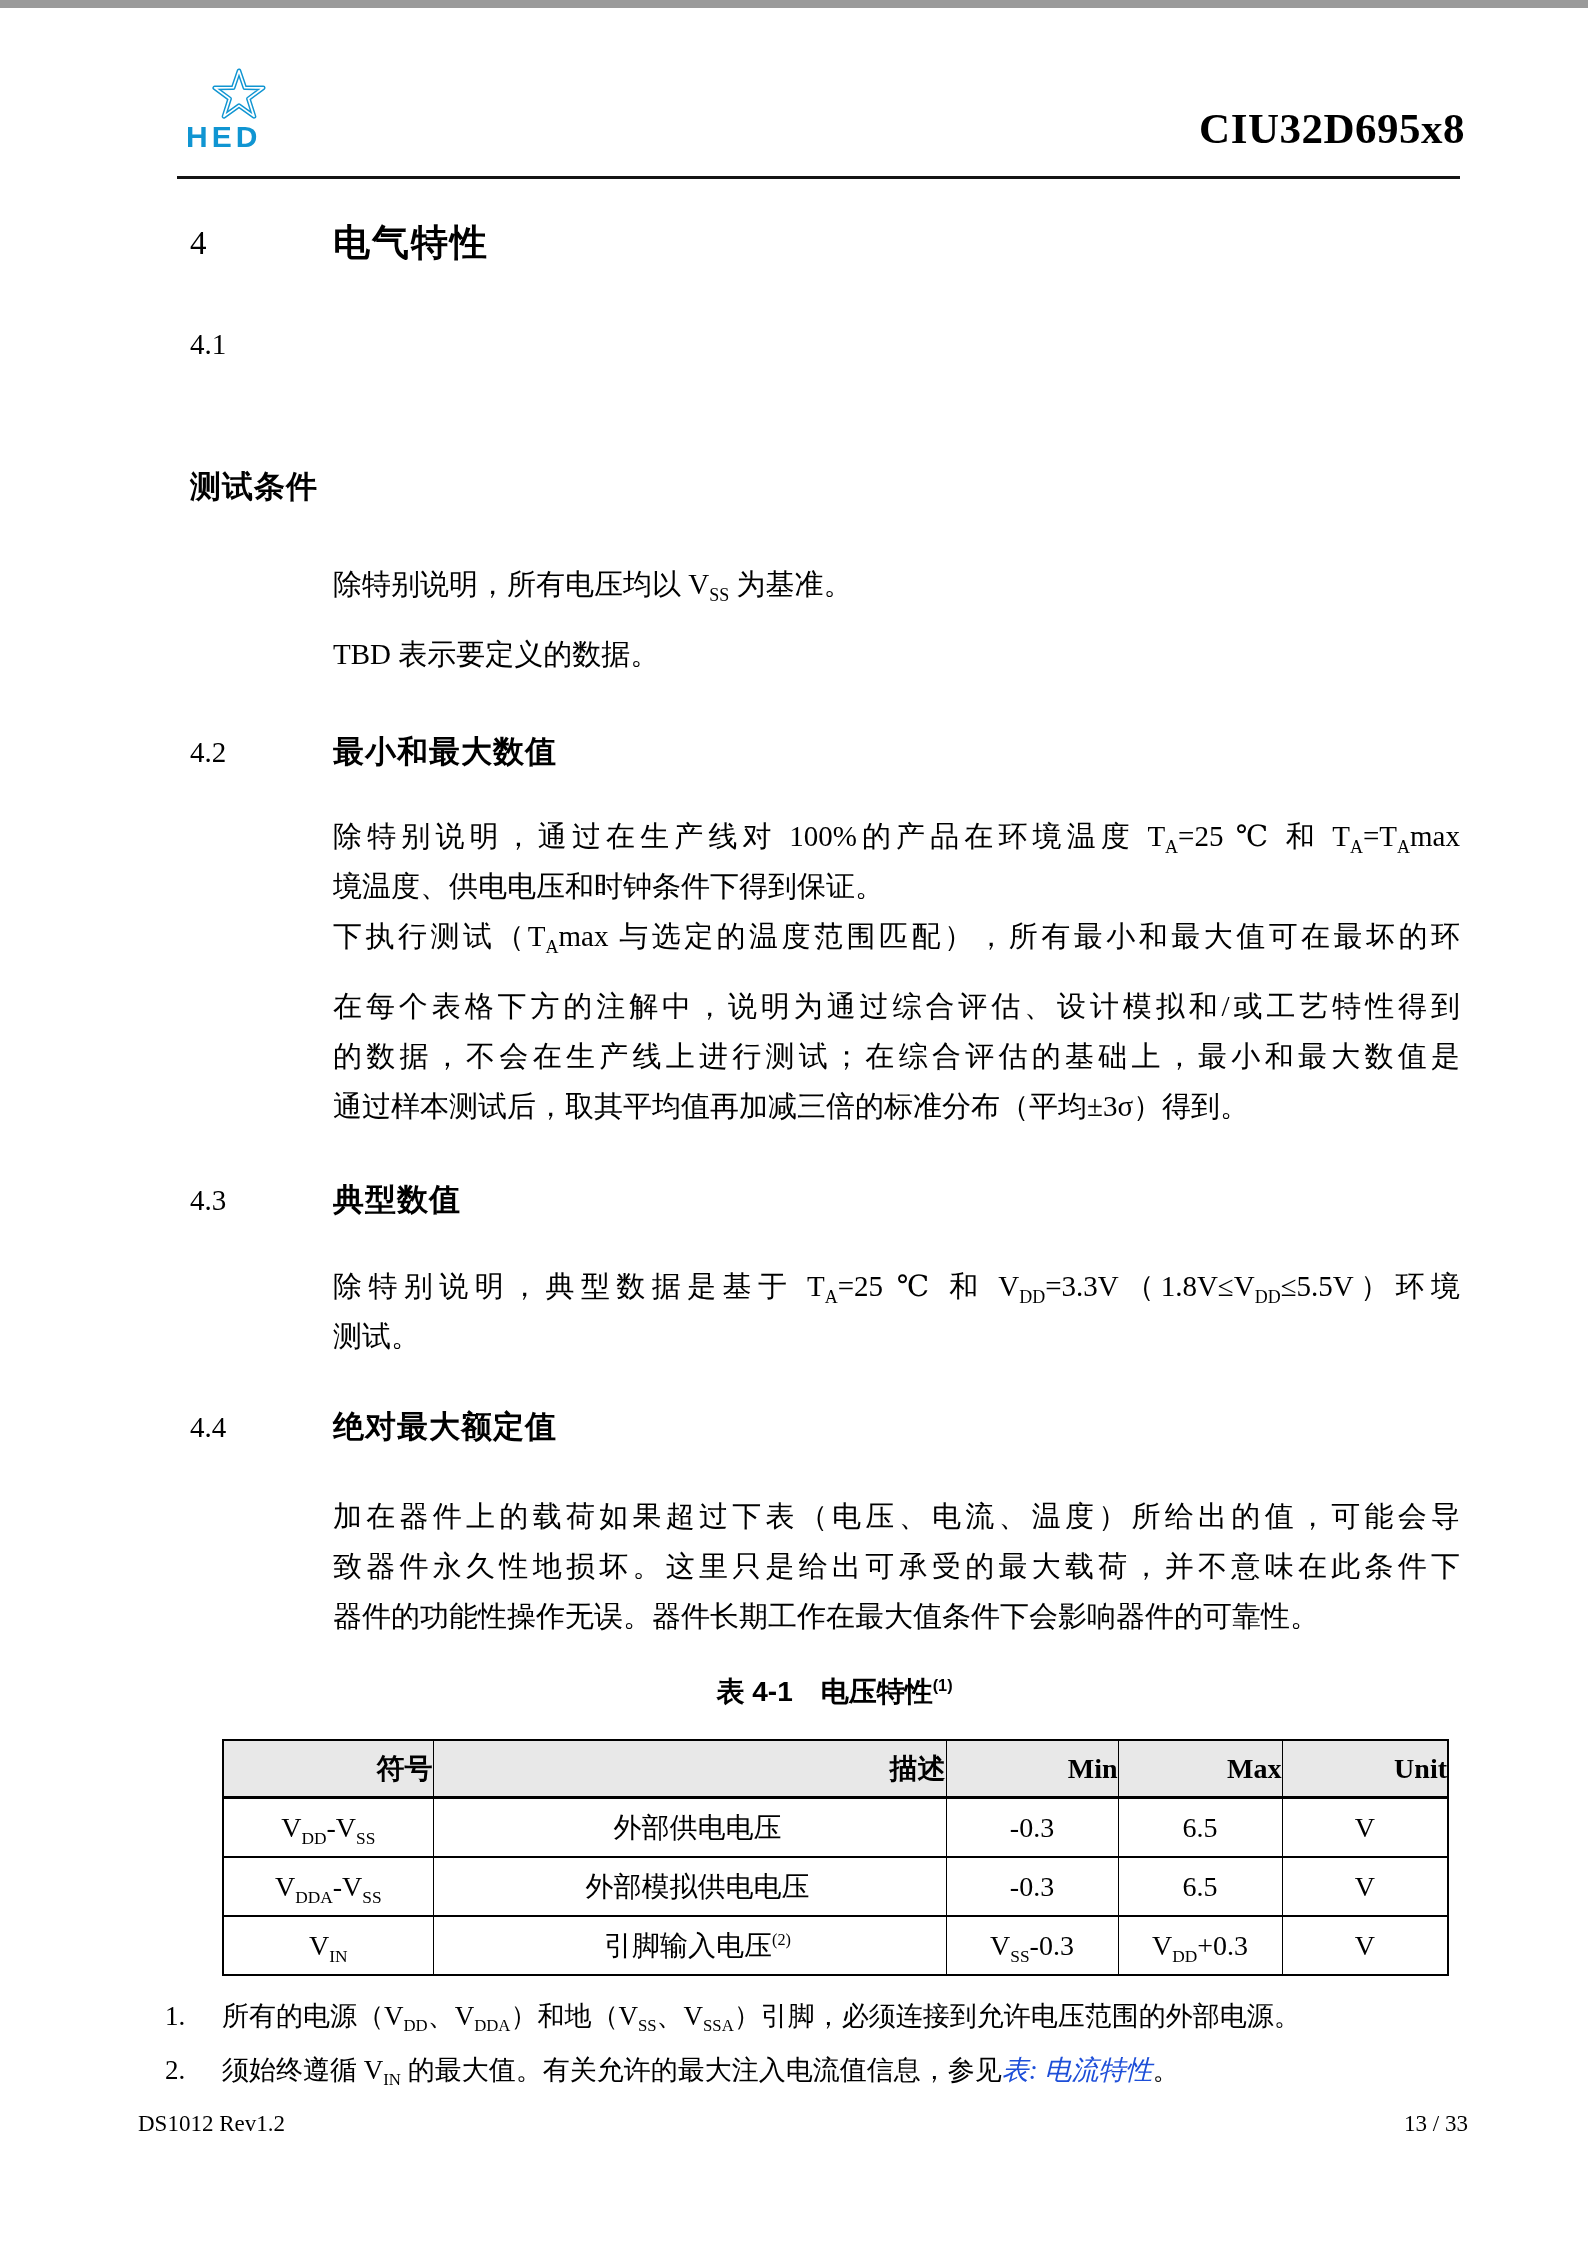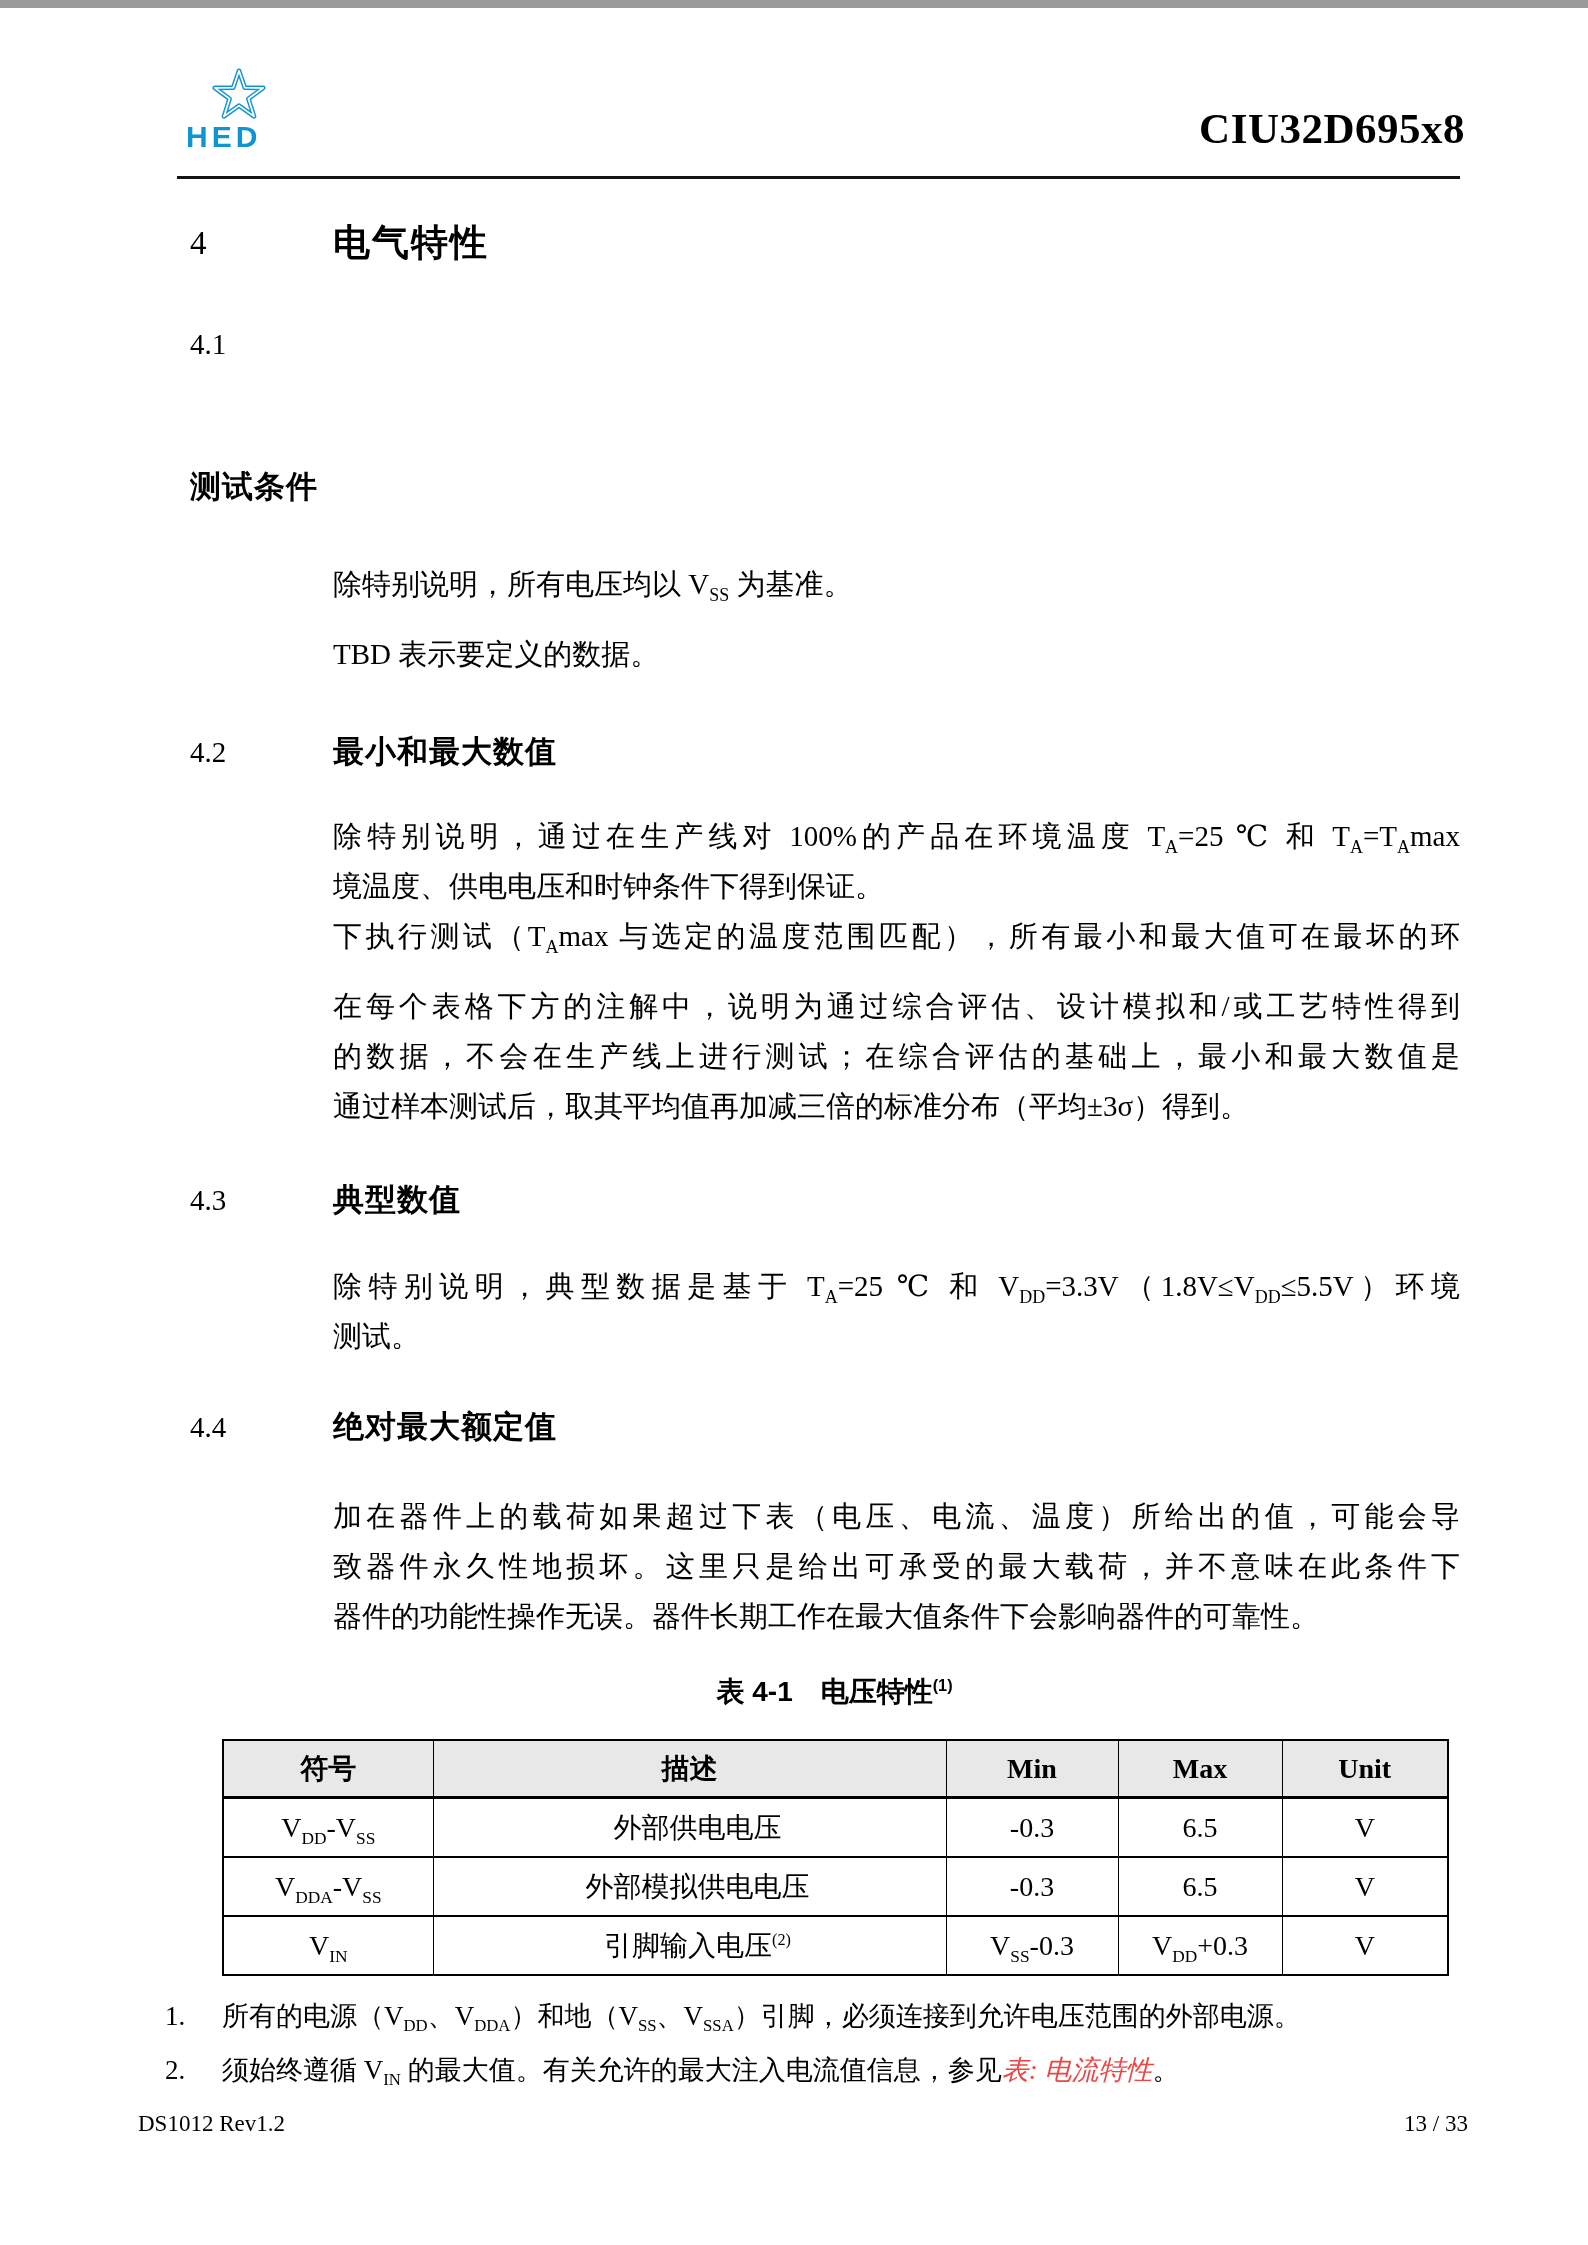--- a/index.html
+++ b/index.html
@@ -37,39 +37,39 @@
   }
   .h1-row .h-num{font-size:33px;}
   .h1-row .h-title{font-size:37px;font-weight:bold;letter-spacing:2px;}
   .h2-row .h-num{font-size:29px;}
   .h2-row .h-title{font-size:31px;font-weight:bold;letter-spacing:1px;}
   .para{margin-left:143px;width:1127px;font-size:29px;line-height:50px;}
   .pline{text-align:justify;text-align-last:justify;}
   .pline.last{text-align-last:left;}
   sub{font-size:.62em;line-height:0;}
   sup{font-size:.58em;line-height:0;vertical-align:super;}
-  .link{color:#ef4444;font-style:italic;cursor:pointer;}
+  .link{color:#1d4ed8;font-style:italic;cursor:pointer;}
   
   .tbl-caption{
     margin-left:32px;width:1225px;margin-top:34px;
     text-align:center;font-family:"Liberation Sans","DejaVu Sans",sans-serif;
     font-weight:bold;font-size:28px;line-height:34px;white-space:pre-wrap;
   }
   table.voltage{
     margin-left:32px;margin-top:30px;
     border-collapse:collapse;table-layout:fixed;width:1225px;
     font-size:28px;
   }
   table.voltage th,table.voltage td{
     border:1.5px solid #000;border-top-width:2px;border-bottom-width:2px;
     text-align:center;vertical-align:middle;padding:0;
   }
   table.voltage{border:2.5px solid #000;}
   table.voltage thead th{
-    height:55px;background:#e8e8e8;border-bottom-width:3px;font-weight:bold;
+    height:55px;background:#e8e8e8;border-bottom-width:3px;font-weight:bold;text-align:right;
   }
   table.voltage thead th:nth-child(1),
   table.voltage thead th:nth-child(2){font-family:"Liberation Sans","DejaVu Sans",sans-serif;font-size:28px;}
   table.voltage tbody td{height:57px;}
   table.voltage td.desc,table.voltage th.desc{text-align:center;padding-left:16px;}
   
   .fn{display:flex;margin-left:-25px;width:1310px;font-size:27px;line-height:34px;}
   .fn-num{flex:0 0 57px;}
   .fn-text{flex:1;}
   

